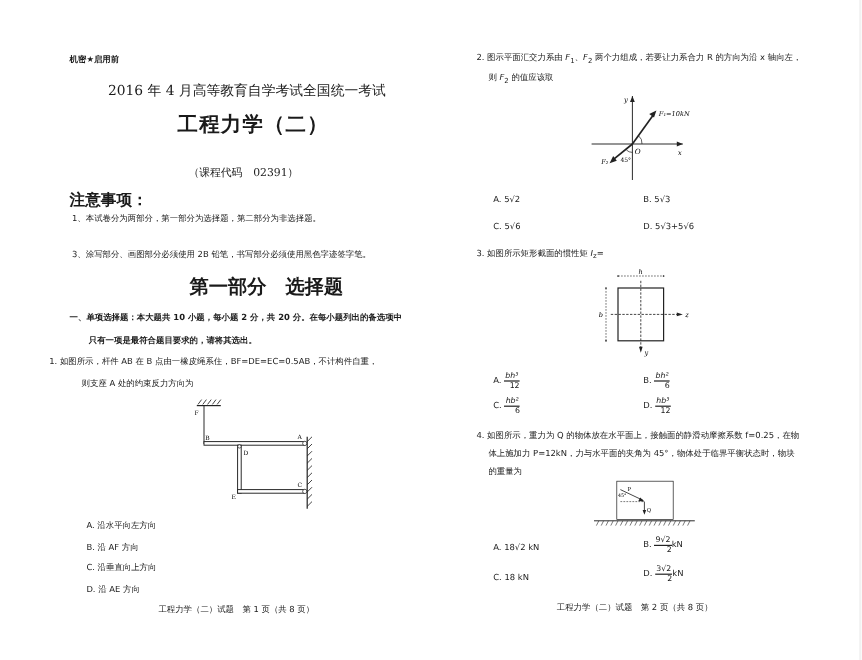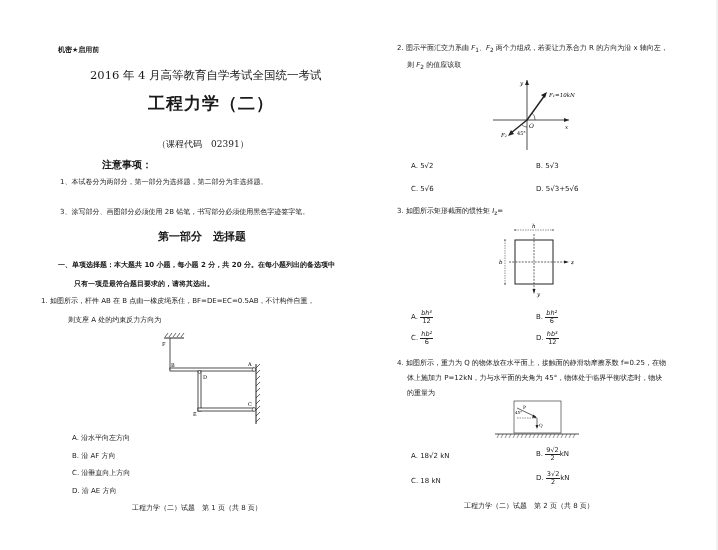--- a/index.html
+++ b/index.html
@@ -6,29 +6,29 @@
   html, body { width: 718px; height: 550px; background: #ffffff; overflow: hidden; }
   body { font-family: "DejaVu Serif", "Liberation Serif", serif; color: #1a1a1a; position: relative; }
   .page { position: absolute; top: 0; height: 456px; }
   .page-left { left: 0; width: 359px; }
   .page-right { left: 359px; width: 359px; }
   .abs { position: absolute; white-space: nowrap; }
   .confidential { left: 58px; top: 45px; font-size: 7px; font-weight: bold; font-family: "DejaVu Sans", sans-serif; }
   .exam-title { left: 90px; top: 68px; font-size: 11.5px; }
   .subject-title { left: 148px; top: 92px; font-size: 17px; font-weight: bold; letter-spacing: 1px; }
   .course-code { left: 157px; top: 122px; font-size: 9px; margin-top: 16px; }
-  .notice-head { left: 58px; top: 158px; font-size: 10px; font-weight: bold; font-family: Liberation Serif, serif; margin-left: 44px; }
+  .notice-head { left: 58px; top: 158px; font-size: 13px; font-weight: bold; font-family: Liberation Serif, serif; }
   .notice-item { left: 60px; font-size: 7px; font-family: "DejaVu Sans", sans-serif; }
-  .part-title { left: 158px; top: 229px; font-size: 11px; font-weight: bold; font-family: "DejaVu Sans", sans-serif; }
+  .part-title { left: 158px; top: 229px; font-size: 16px; font-weight: bold; font-family: "DejaVu Sans", sans-serif; }
   .sec-title { left: 58px; top: 260px; font-size: 7px; font-weight: bold; font-family: "DejaVu Sans", sans-serif; }
   .sec-title2 { left: 74px; top: 279px; font-size: 7px; font-weight: bold; font-family: "DejaVu Sans", sans-serif; }
   .q-text { font-size: 7px; font-family: "DejaVu Sans", sans-serif; }
   .opt { font-size: 7px; font-family: "DejaVu Sans", sans-serif; }
   .footer { font-size: 7px; font-family: "DejaVu Sans", sans-serif; }
-  .frac { display: inline-flex; flex-direction: column; align-items: center; vertical-align: middle; font-size: 6.5px; line-height: 1.05; font-style: italic; }
+  .frac { display: inline-flex; flex-direction: column; align-items: flex-end; vertical-align: middle; font-size: 6.5px; line-height: 1.05; font-style: italic; }
   .frac .num { border-bottom: 0.8px solid #222; padding: 0 1px; }
   .frac .den { font-style: normal; }
   .frac.nrm { font-style: normal; }
   svg { position: absolute; overflow: visible; }
   .shadow-edge { position: absolute; right: 0; top: 0; width: 2px; height: 550px; background: #f2f2f2; }
 </style>
 </head>
 <body>
 
 <div class="page page-left">

